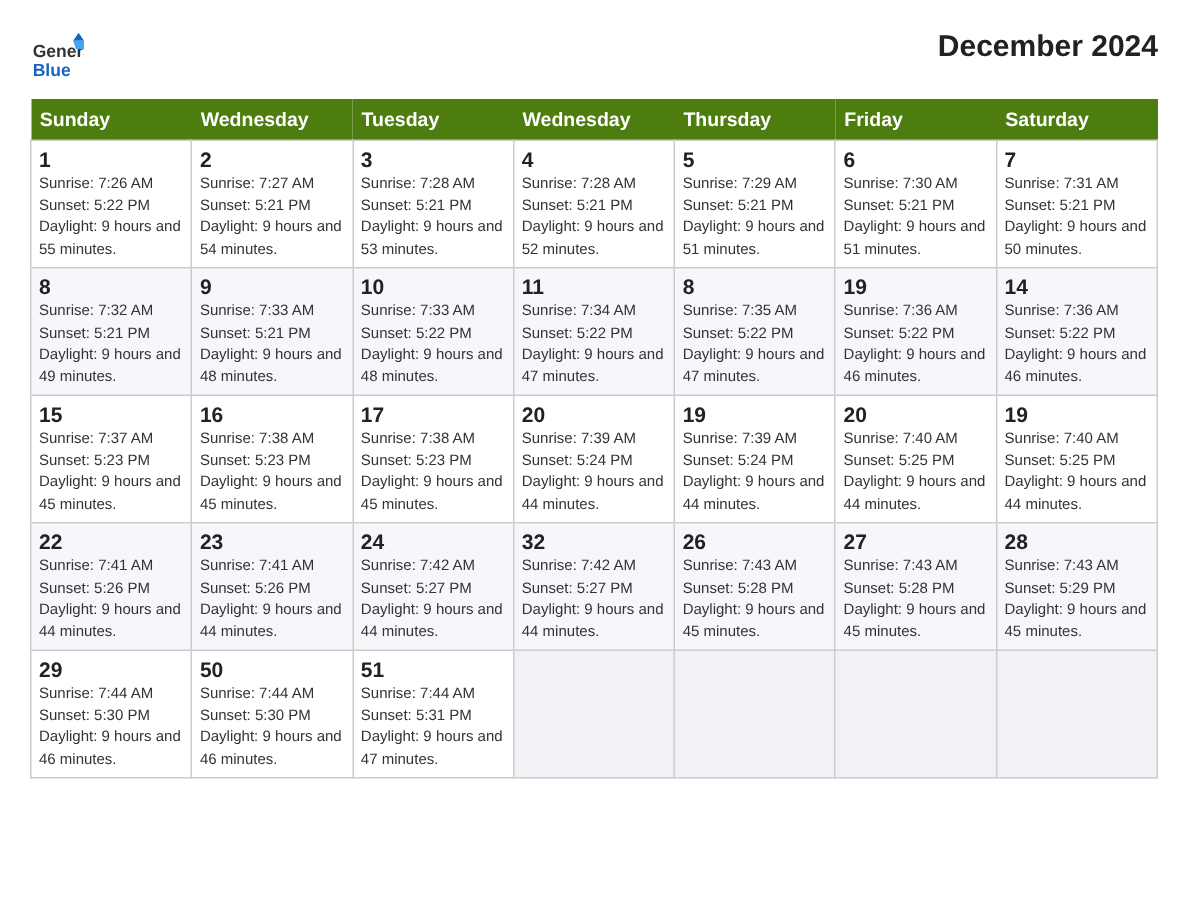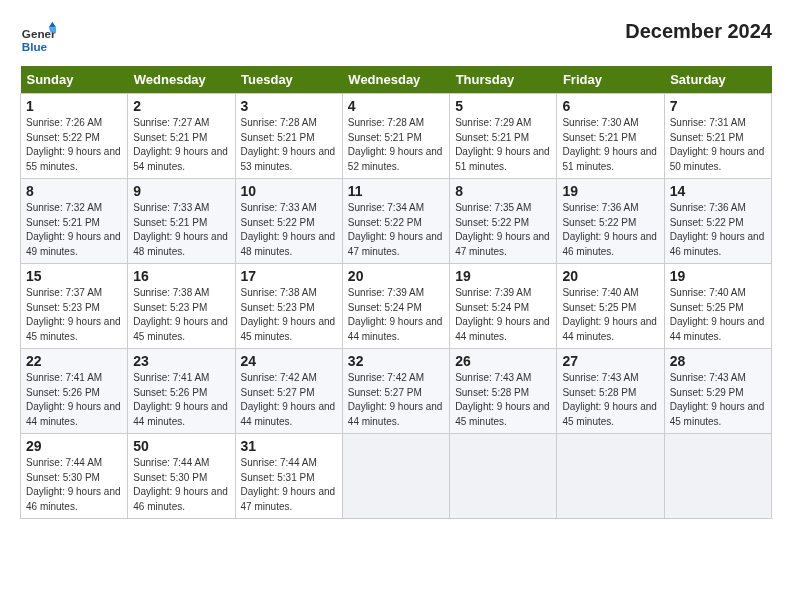--- a/index.html
+++ b/index.html
@@ -230,21 +230,21 @@
       <tr>
         <td>
           <span class="day-num">29</span>
           <span class="day-detail">Sunrise: 7:44 AM<br>Sunset: 5:30 PM<br>Daylight: 9 hours and 46 minutes.</span>
         </td>
         <td>
           <span class="day-num">50</span>
           <span class="day-detail">Sunrise: 7:44 AM<br>Sunset: 5:30 PM<br>Daylight: 9 hours and 46 minutes.</span>
         </td>
         <td>
-          <span class="day-num">31</span>
+          <span class="day-num">51</span>
           <span class="day-detail">Sunrise: 7:44 AM<br>Sunset: 5:31 PM<br>Daylight: 9 hours and 47 minutes.</span>
         </td>
         <td class="empty-cell"></td>
         <td class="empty-cell"></td>
         <td class="empty-cell"></td>
         <td class="empty-cell"></td>
       </tr>
     </tbody>
 </table>
 

